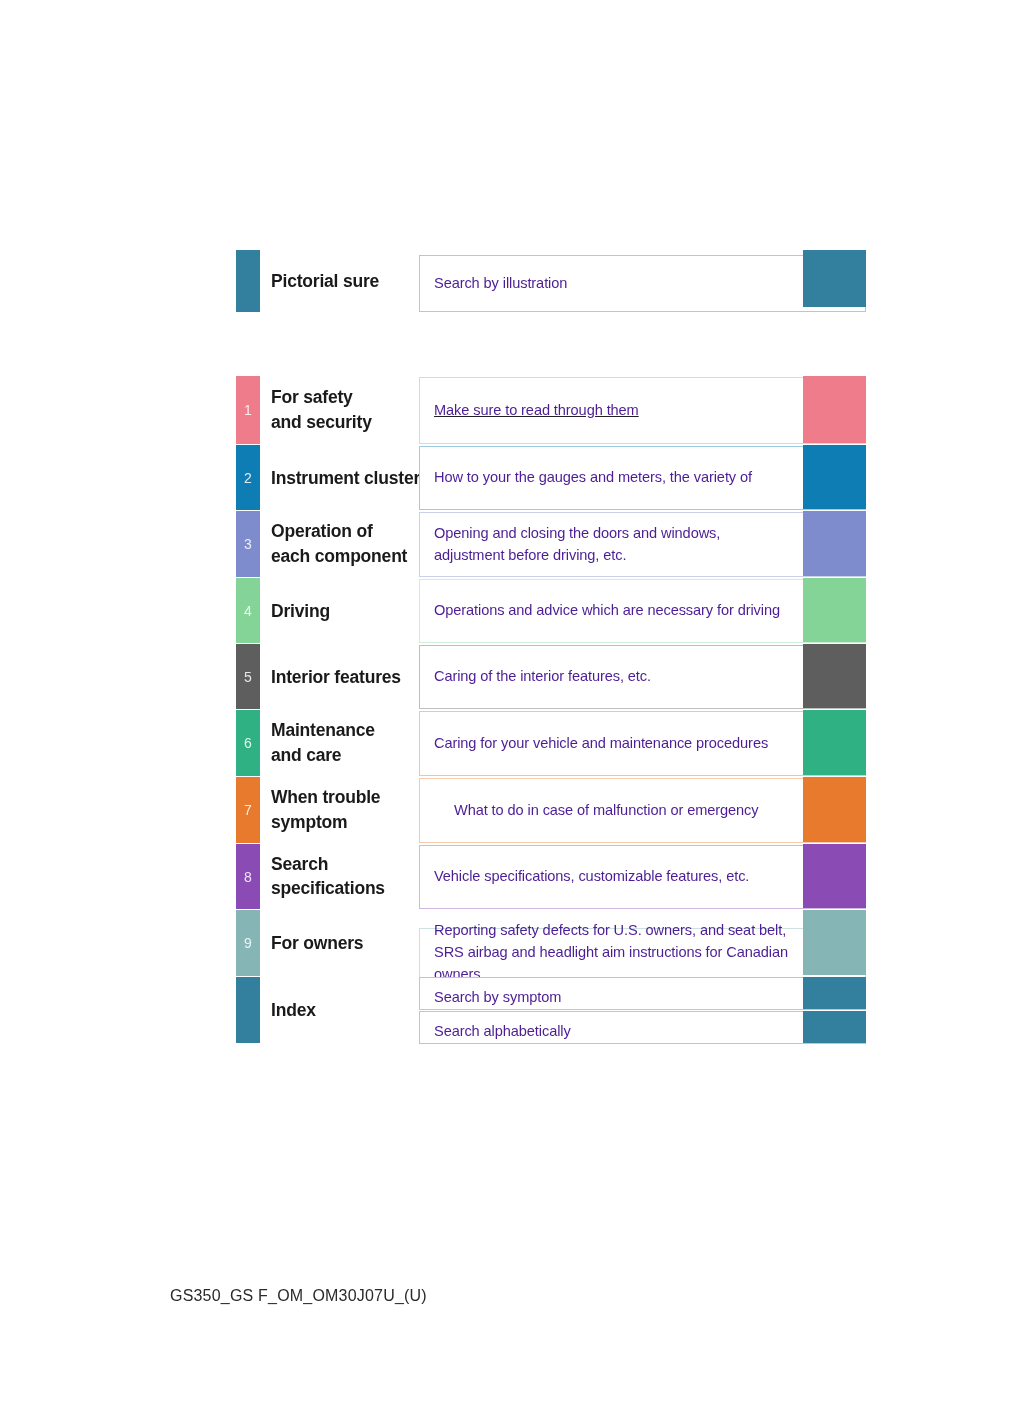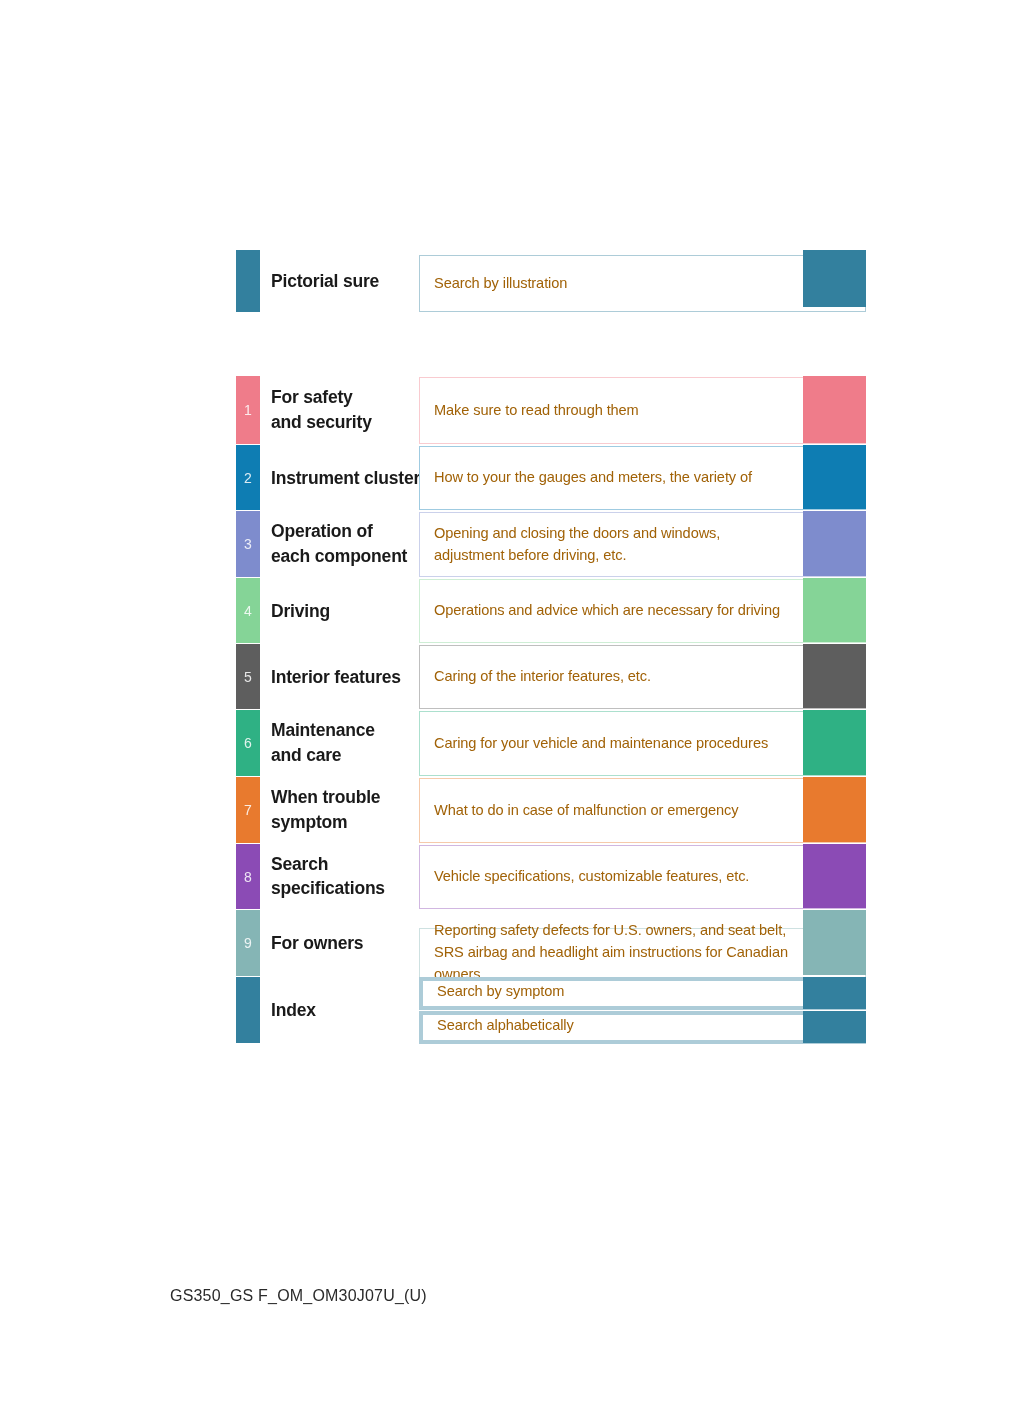--- a/index.html
+++ b/index.html
@@ -73,42 +73,42 @@
     box-sizing: border-box;
     background: #ffffff;
     border: 1px solid #cfd8dc;
     display: flex;
     align-items: center;
   }
   .desc-inner {
     padding: 0 0 0 14px;
     font-size: 14.6px;
     line-height: 1.5;
-    color: #a16207;
+    color: #4c1d95;
     letter-spacing: -0.1px;
   }
   .desc-inner .ln { display: block; white-space: nowrap; }
 
   .swatch {
     position: absolute;
     width: 63px;
     right: 0;
     box-sizing: border-box;
   }
 
   
   .subdesc {
     position: absolute;
     left: 183px;
     width: 447px;
     box-sizing: border-box;
     background: #ffffff;
-    border: 4px solid #be185d;
+    border: 1px solid #be185d;
     display: flex;
-    align-items: flex-start;
+    align-items: flex-end;
   }
 
   .footer {
     position: absolute;
     left: 170px;
     top: 1287px;
     font-size: 16px;
     letter-spacing: 0.2px;
     color: #2a2a2a;
     white-space: nowrap;
@@ -133,21 +133,21 @@
   </div>
 
   <div class="row" style="top:376px; height:68px;">
     <div class="tab" style="height: 68px; background: rgb(239, 124, 138);">
       <span class="tab-num">1</span>
     </div>
     <div class="title">
         <span class="ln">For safety</span>
         <span class="ln">and security</span>
       </div>
-    <div class="desc" style="top: 1px; height: 67px; border-color: rgba(239, 124, 138, 0.4);">
+    <div class="desc" style="top: 1px; height: 67px; border-color: rgba(239, 124, 138, 0.4); text-decoration: underline;">
       <div class="desc-inner">
           <span class="ln">Make sure to read through them</span>
         </div>
     </div>
     <div class="swatch" style="top: 0px; height: 67px; background: rgb(239, 124, 138);"></div>
   </div>
 
   <div class="row" style="top:445px; height:65px;">
     <div class="tab" style="height: 65px; background: rgb(14, 125, 179);">
       <span class="tab-num">2</span>
@@ -227,21 +227,21 @@
   </div>
 
   <div class="row" style="top:777px; height:66px;">
     <div class="tab" style="height: 66px; background: rgb(232, 122, 46);">
       <span class="tab-num">7</span>
     </div>
     <div class="title">
         <span class="ln">When trouble</span>
         <span class="ln">symptom</span>
       </div>
-    <div class="desc" style="top: 1px; height: 65px; border-color: rgba(232, 122, 46, 0.4);">
+    <div class="desc" style="top: 1px; height: 65px; border-color: rgba(232, 122, 46, 0.4); padding-left: 20px;">
       <div class="desc-inner">
           <span class="ln">What to do in case of malfunction or emergency</span>
         </div>
     </div>
     <div class="swatch" style="top: 0px; height: 65px; background: rgb(232, 122, 46);"></div>
   </div>
 
   <div class="row" style="top:844px; height:65px;">
     <div class="tab" style="height: 65px; background: rgb(139, 75, 181);">
       <span class="tab-num">8</span>

